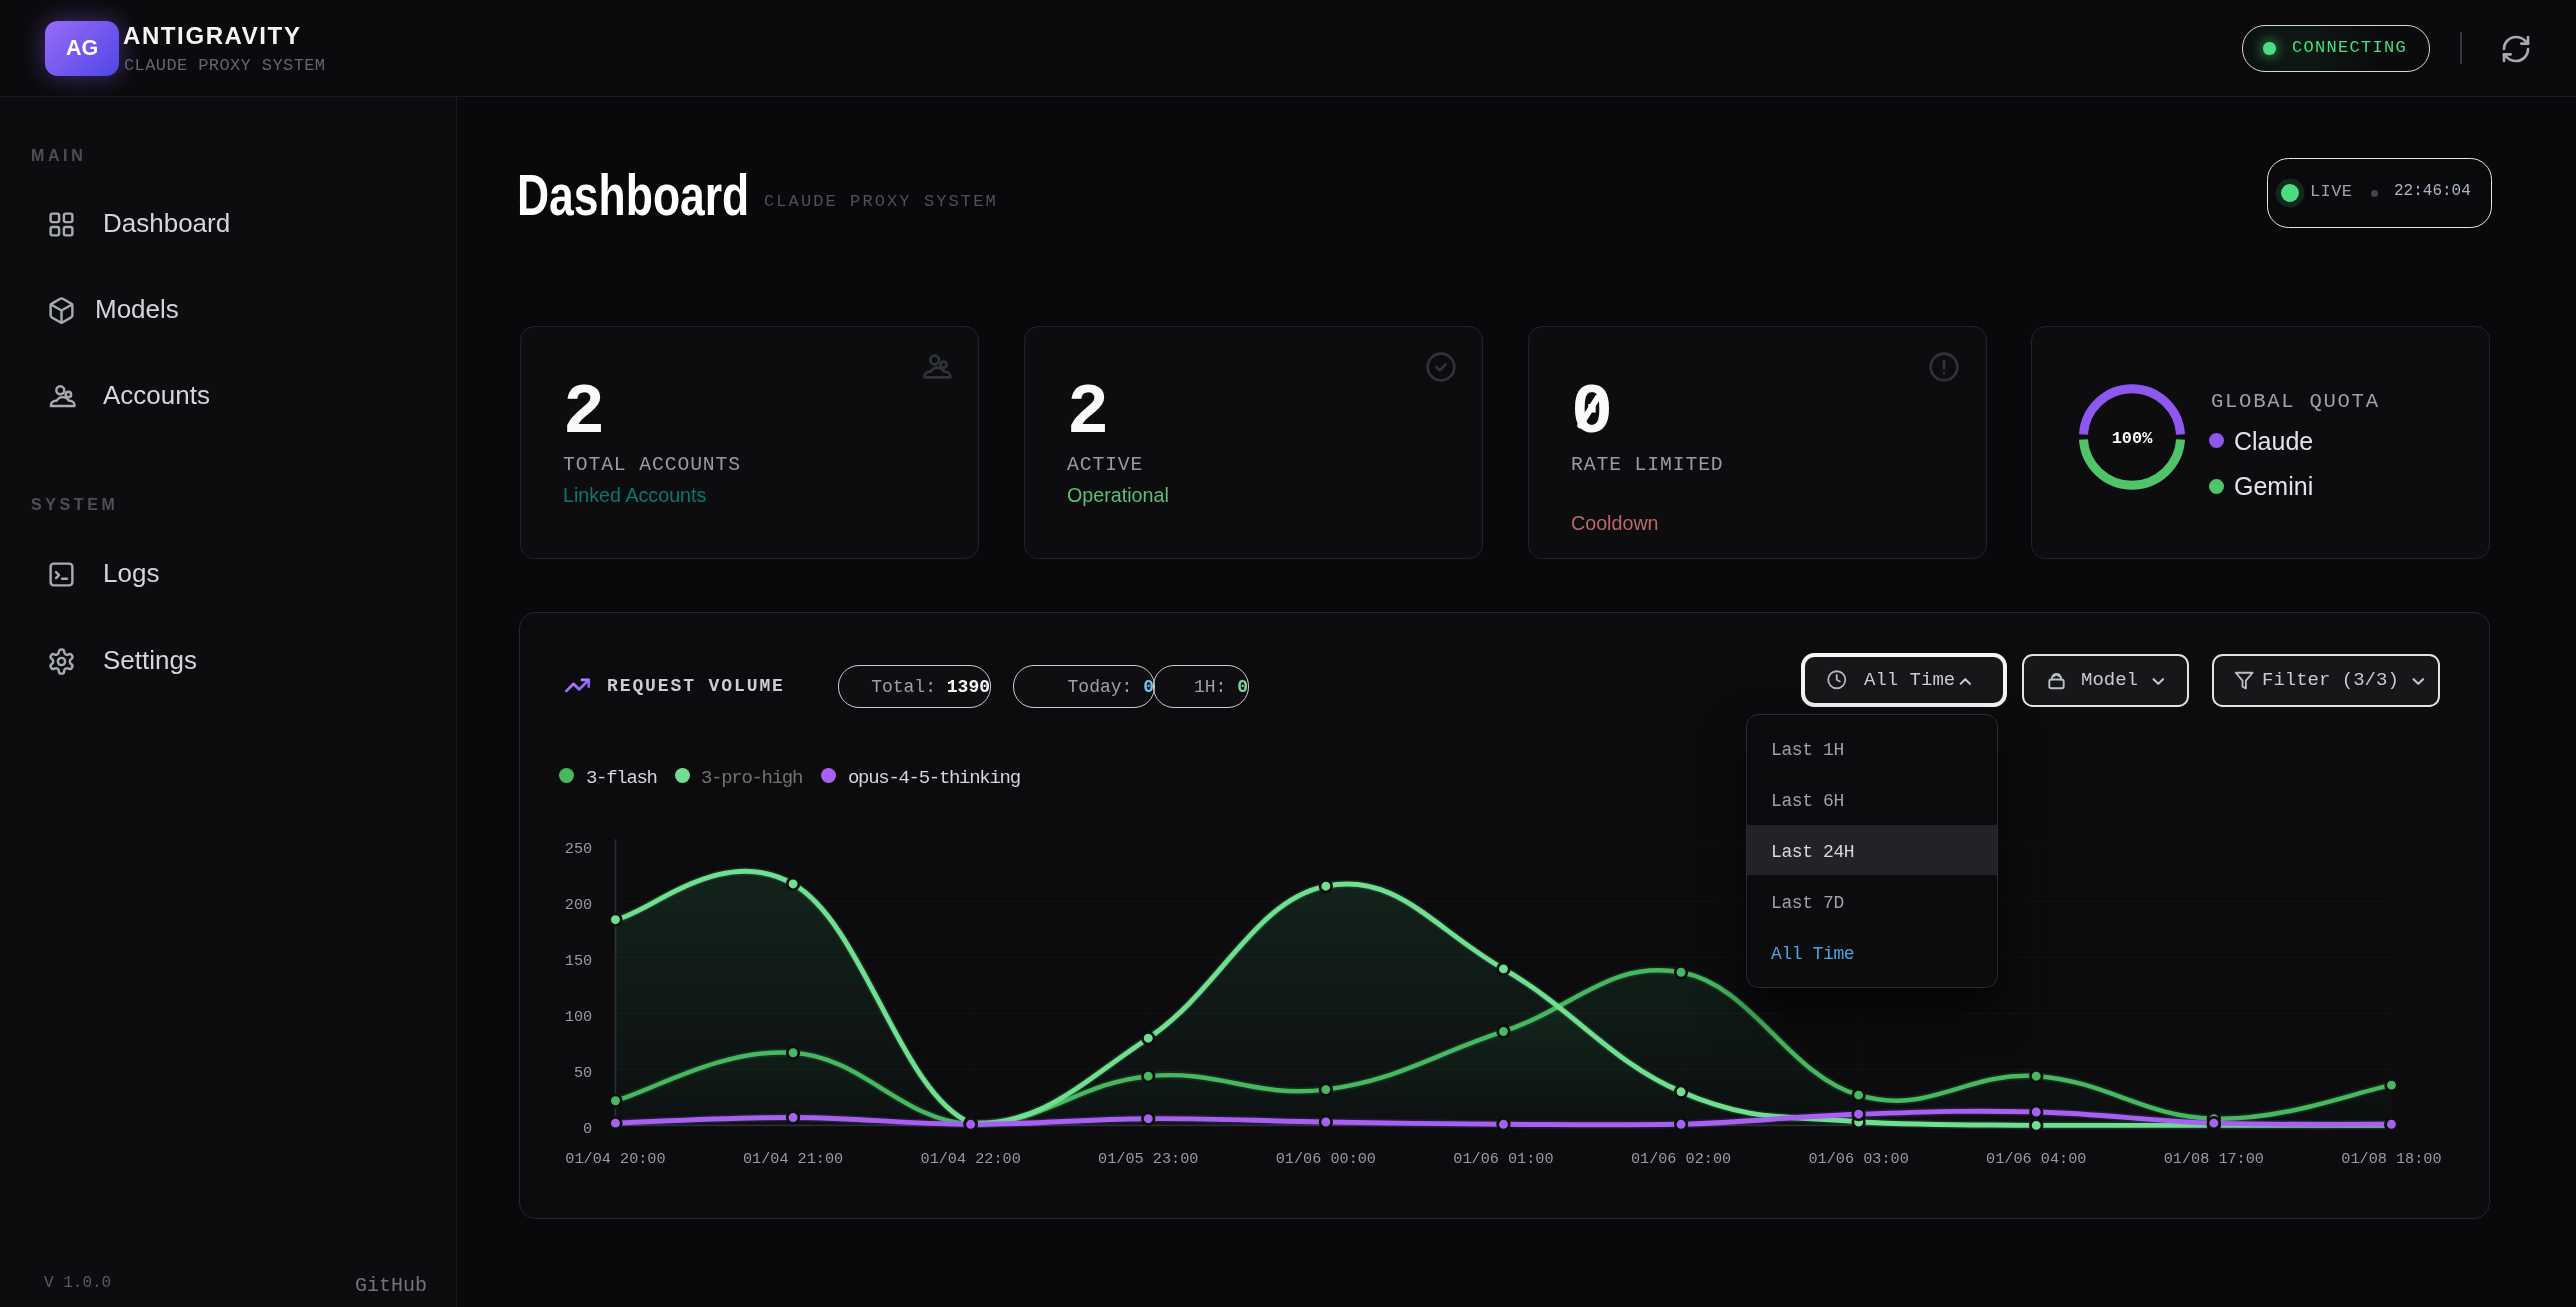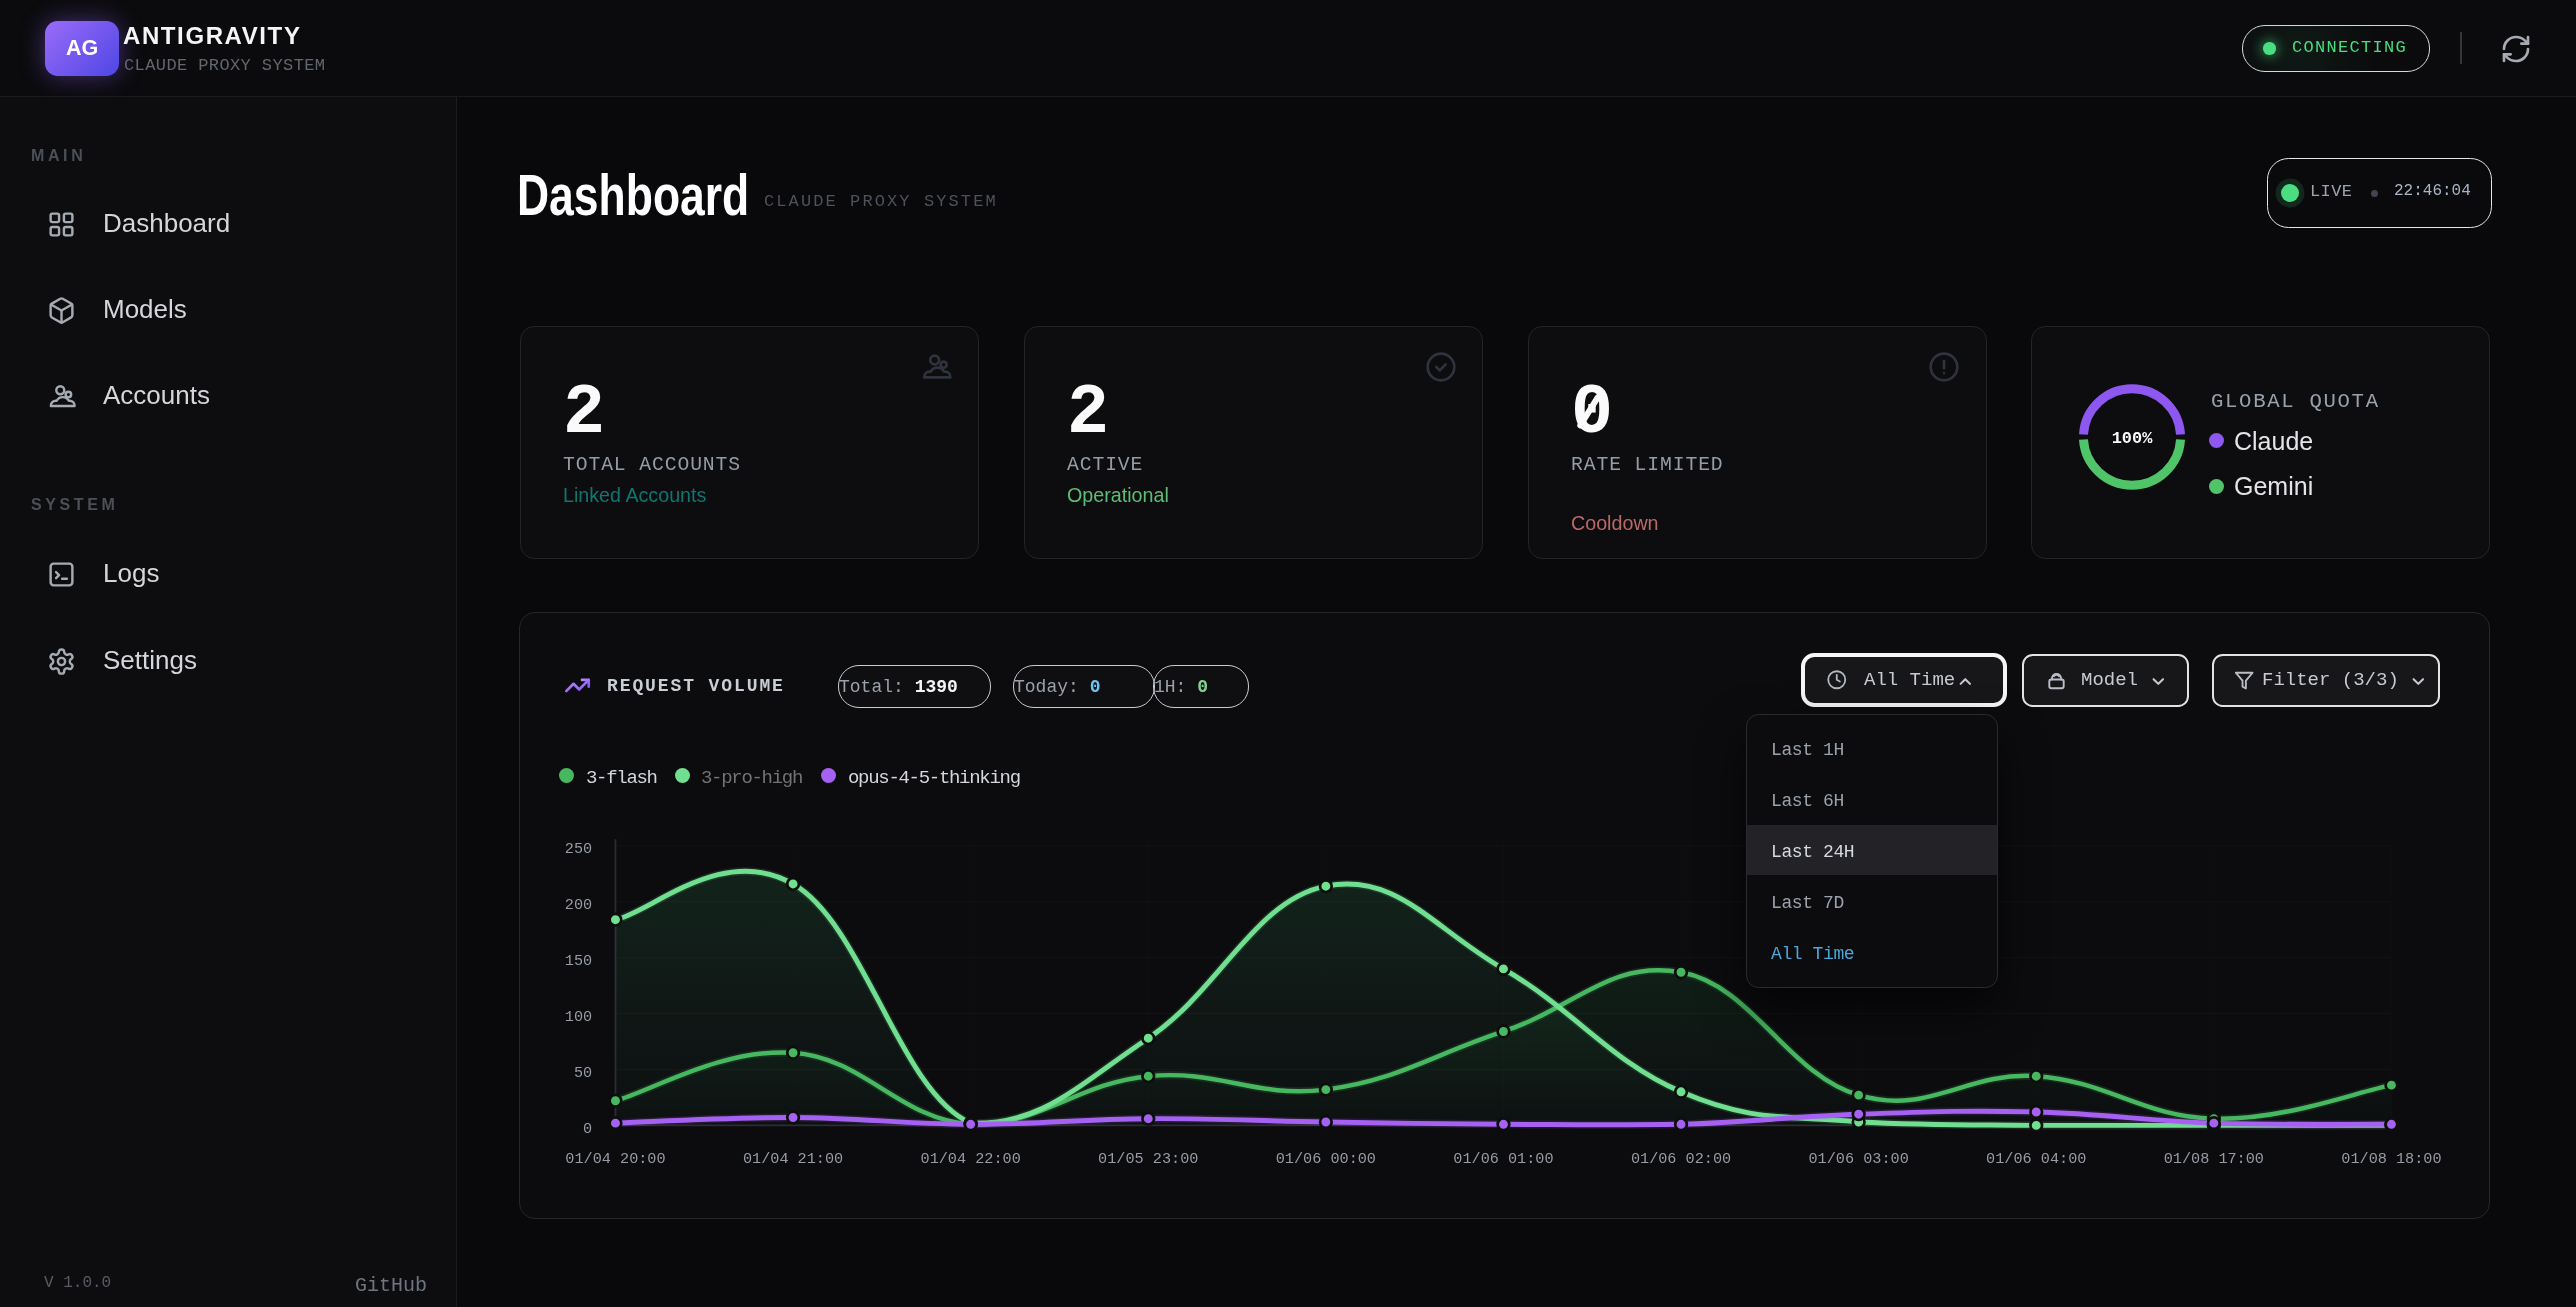--- a/index.html
+++ b/index.html
@@ -11,21 +11,21 @@
   border-radius:3.6px; transform:rotate(32deg); }
 .lab { font:19.7px "Liberation Mono",monospace; letter-spacing:0.9px; color:#959ca7; }
 .sub { font:19.7px "Liberation Sans",sans-serif; }
 .navt { font:26px "Liberation Sans",sans-serif; color:#d5d6da; }
 .sect { font:700 16px "Liberation Sans",sans-serif; letter-spacing:3.6px; color:#4b4f57; }
 .dot { width:15px; height:15px; border-radius:50%; }
 .leg { font:25px "Liberation Sans",sans-serif; color:#e3e4e8; }
 .pct { font:700 19px "Liberation Mono",monospace; fill:#fafafa; }
 .cl { font:17px "Liberation Mono",monospace; fill:#969ba4; }
 .chip { border:1.8px solid #cbcbcf; border-radius:21px; height:43px; display:flex;
-  align-items:center; justify-content:flex-start; font:18px "Liberation Mono",monospace;
+  align-items:center; justify-content:flex-end; font:18px "Liberation Mono",monospace;
   color:#9aa1ab; background:rgba(255,255,255,0.015); white-space:nowrap; }
 .btn { border-radius:10.7px; background:#17171a; }
 .ddi { font:18px/18px "Liberation Mono",monospace; letter-spacing:-0.4px; color:#9ba1ab; position:absolute; }
 </style></head><body>
 
 <div class="abs" style="left:0;top:0;width:2576px;height:97px;background:#0b0b0d;border-bottom:0.9px solid #1a1a1f"></div>
 <div class="abs" style="left:45px;top:20.6px;width:74px;height:55px;border-radius:12.5px;
   background:linear-gradient(135deg,#9a6cf8,#4f46e5);box-shadow:0 0 25px rgba(139,92,246,.45);
   display:flex;align-items:center;justify-content:center;font:700 21.5px 'Liberation Sans',sans-serif;color:#fff">AG</div>
 <div class="abs" style="left:123px;top:22.4px;font:700 24px 'Liberation Sans',sans-serif;letter-spacing:1.6px;color:#f5f5f6">ANTIGRAVITY</div>
@@ -50,21 +50,21 @@
     <rect width="7" height="7" x="14" y="3" rx="1.5"></rect>
     <rect width="7" height="7" x="14" y="14" rx="1.5"></rect>
     <rect width="7" height="7" x="3" y="14" rx="1.5"></rect>
   </svg>
 <div class="abs navt" style="left:103px;top:208px">Dashboard</div>
 <svg class="abs" style="left:47px;top:296px" width="29" height="29" viewBox="0 0 24 24" fill="none" stroke="#a6abb3" stroke-width="2" stroke-linecap="round" stroke-linejoin="round">
     <path d="M21 8a2 2 0 0 0-1-1.73l-7-4a2 2 0 0 0-2 0l-7 4A2 2 0 0 0 3 8v8a2 2 0 0 0 1 1.73l7 4a2 2 0 0 0 2 0l7-4A2 2 0 0 0 21 16Z"></path>
     <path d="m3.3 7 8.7 5 8.7-5"></path>
     <path d="M12 22V12"></path>
   </svg>
-<div class="abs navt" style="left:103px;top:294px">Models</div>
+<div class="abs navt" style="left:95px;top:294px">Models</div>
 <svg class="abs" style="left:47px;top:382px" width="29" height="29" viewBox="0 0 24 24" fill="none" stroke="#a6abb3" stroke-width="2" stroke-linecap="round" stroke-linejoin="round">
     <circle cx="11" cy="6.8" r="3.3"></circle>
     <circle cx="17.7" cy="10.3" r="2.3"></circle>
     <path d="M3.2 19.8v-.2c0-2.3 1.8-4.1 4.1-4.1h.7c1-1.8 2.9-3 5-3s4 1.2 5 3h.7c2.3 0 4.1 1.8 4.1 4.1v.2Z"></path>
   </svg>
 <div class="abs navt" style="left:103px;top:380px">Accounts</div>
 <svg class="abs" style="left:47px;top:560px" width="29" height="29" viewBox="0 0 24 24" fill="none" stroke="#a6abb3" stroke-width="2" stroke-linecap="round" stroke-linejoin="round">
     <rect width="18" height="18" x="3" y="3" rx="2.5"></rect>
     <path d="m7.5 11.5 2.5-2.5-2.5-2.5" transform="translate(0,3.5)"></path>
     <path d="M12.5 15.5h4"></path>

